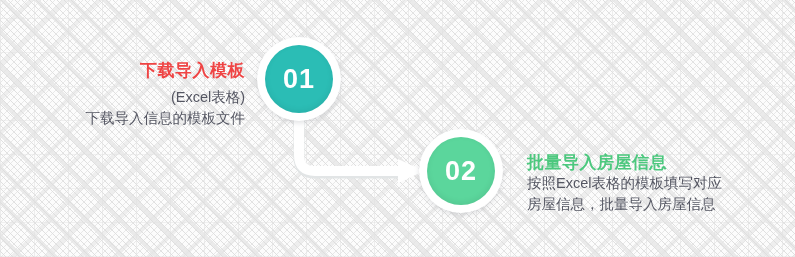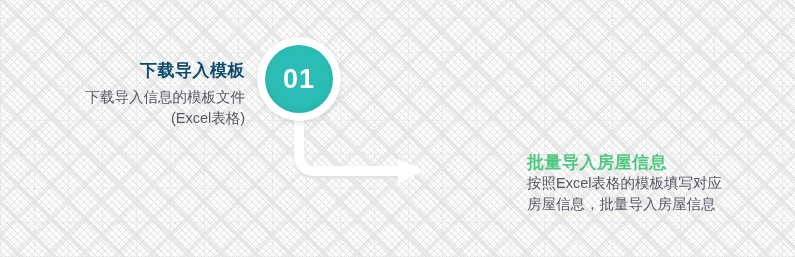--- a/index.html
+++ b/index.html
@@ -105,21 +105,21 @@
     white-space: nowrap;
   }
   .step-desc {
     font-size: 14.5px;
     line-height: 1.45;
     color: #545662;
     white-space: nowrap;
   }
 
   #text-1 { left: 0px; top: 60px; width: 245px; text-align: right; }
-  #text-1 .step-title { color: #0c4a6e; margin-bottom: 6px; }
+  #text-1 .step-title { color: #ef4444; margin-bottom: 6px; }
 
   #text-2 { left: 527px; top: 152px; width: 265px; text-align: left; }
   #text-2 .step-title { color: #4cc87e; }
 </style>
 </head>
 <body>
 
 <div id="stage">
 
   <div id="bg-pattern"></div>
@@ -132,25 +132,30 @@
       <path d="M 398 159 L 424 171 L 398 183 Z" fill="#ffffff"></path>
     </g>
   </svg>
 
   <div class="step-circle" id="circle-1">
     <div class="disc" style="background:#2bbdb5">
       <span class="step-num">01</span>
     </div>
   </div>
 
+  <div class="step-circle" id="circle-2">
+    <div class="disc" style="background:#5bd69c">
+      <span class="step-num">02</span>
+    </div>
+  </div>
 
   <div class="step-text" id="text-1">
     <div class="step-title">下载导入模板</div>
+    <div class="step-desc">(Excel表格)</div>
     <div class="step-desc">下载导入信息的模板文件</div>
-    <div class="step-desc">(Excel表格)</div>
   </div>
 
   <div class="step-text" id="text-2">
     <div class="step-title">批量导入房屋信息</div>
     <div class="step-desc">按照Excel表格的模板填写对应</div>
     <div class="step-desc">房屋信息，批量导入房屋信息</div>
   </div>
 
 </div>
 

